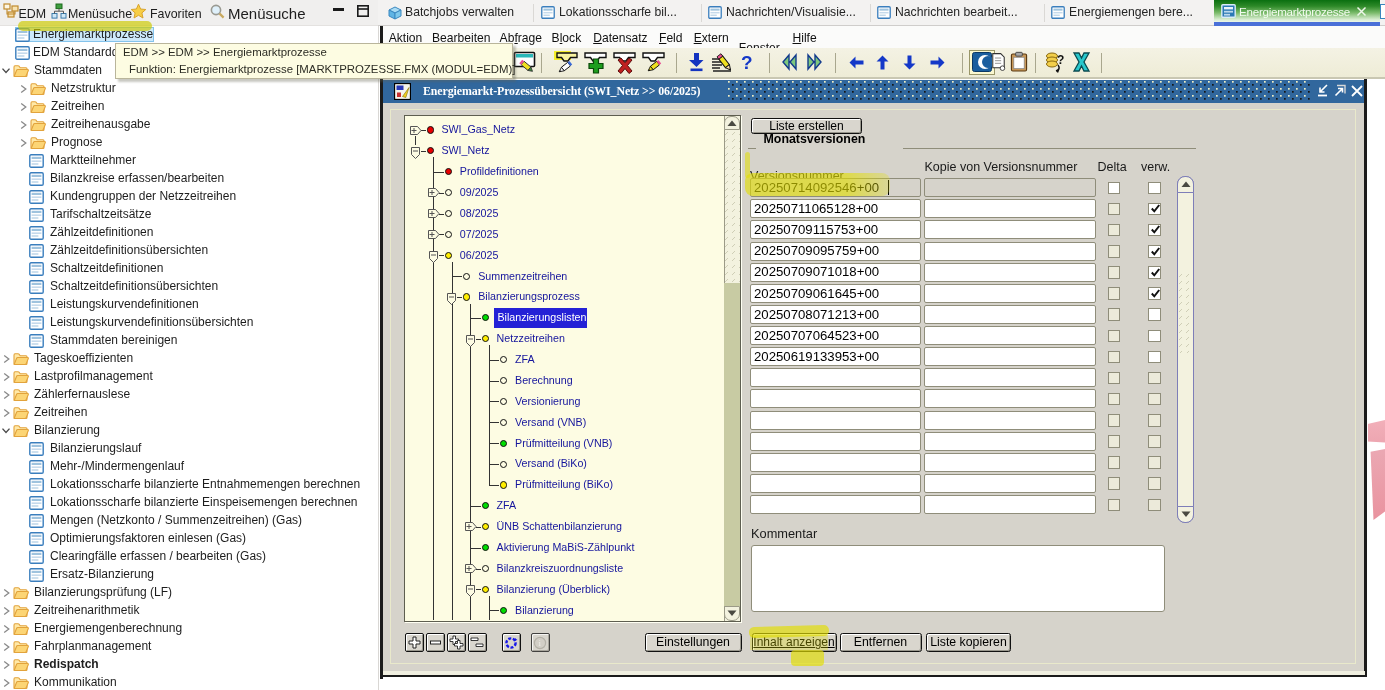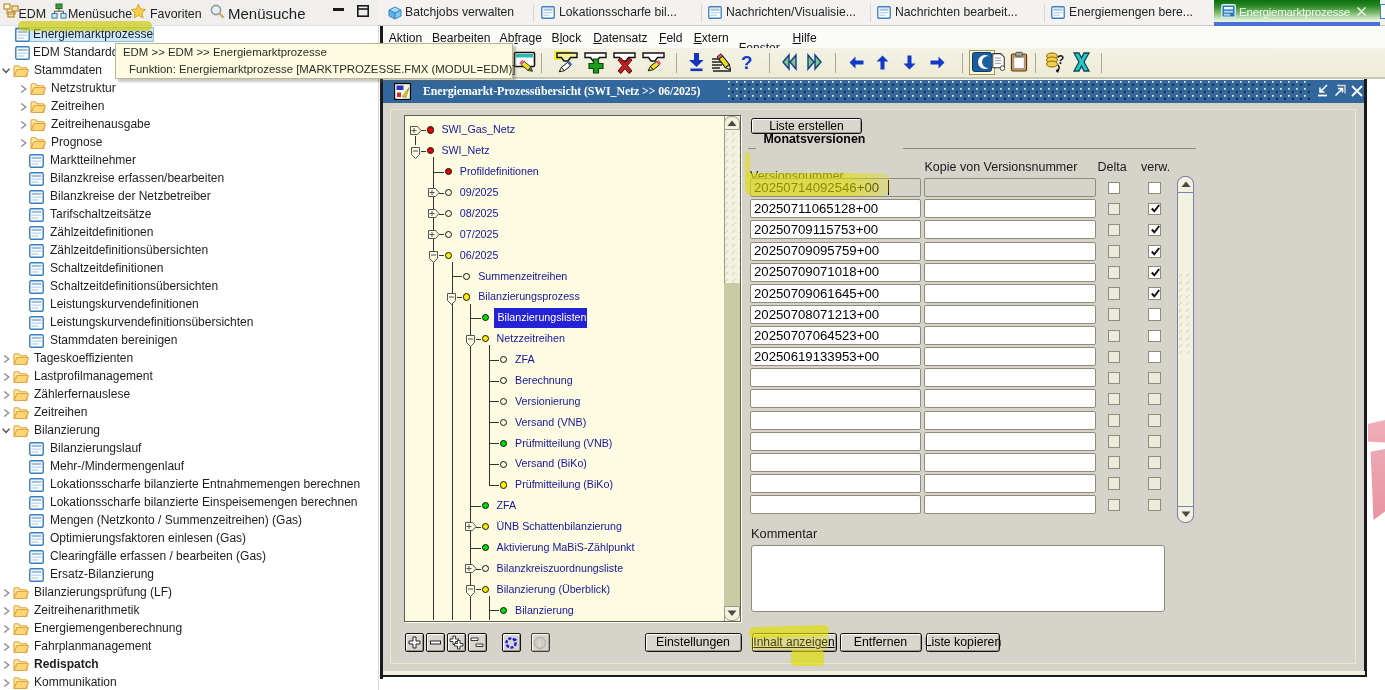--- a/index.html
+++ b/index.html
@@ -100,21 +100,21 @@
     <rect x="2.6" y="6.4" width="9.8" height="1.6" fill="#c6daeb"></rect>
     <rect x="2.6" y="9.2" width="6.8" height="1.6" fill="#c3d9ea"></rect>
   </svg>
 <div style="position:absolute;left:50px;top:170.3px;font-size:12.0px;color:#1d1d1d;font-weight:400;white-space:nowrap;line-height:17.4px;">Bilanzkreise erfassen/bearbeiten</div>
 <svg style="position:absolute;left:29px;top:189.9px" width="15" height="14" viewBox="0 0 15 14">
     <rect x="0.8" y="0.8" width="13.4" height="12.4" rx="1.2" fill="#fff" stroke="#3a7ebd" stroke-width="1.4"></rect>
     <rect x="2.6" y="2.8" width="9.8" height="2.2" fill="#9fc3de"></rect>
     <rect x="2.6" y="6.4" width="9.8" height="1.6" fill="#c6daeb"></rect>
     <rect x="2.6" y="9.2" width="6.8" height="1.6" fill="#c3d9ea"></rect>
   </svg>
-<div style="position:absolute;left:50px;top:188.3px;font-size:12.0px;color:#1d1d1d;font-weight:400;white-space:nowrap;line-height:17.4px;">Bilanzkreise der Netzbetreiber</div>
+<div style="position:absolute;left:50px;top:188.3px;font-size:12.0px;color:#1d1d1d;font-weight:400;white-space:nowrap;line-height:17.4px;">Kundengruppen der Netzzeitreihen</div>
 <svg style="position:absolute;left:29px;top:207.9px" width="15" height="14" viewBox="0 0 15 14">
     <rect x="0.8" y="0.8" width="13.4" height="12.4" rx="1.2" fill="#fff" stroke="#3a7ebd" stroke-width="1.4"></rect>
     <rect x="2.6" y="2.8" width="9.8" height="2.2" fill="#9fc3de"></rect>
     <rect x="2.6" y="6.4" width="9.8" height="1.6" fill="#c6daeb"></rect>
     <rect x="2.6" y="9.2" width="6.8" height="1.6" fill="#c3d9ea"></rect>
   </svg>
 <div style="position:absolute;left:50px;top:206.3px;font-size:12.0px;color:#1d1d1d;font-weight:400;white-space:nowrap;line-height:17.4px;">Tarifschaltzeitsätze</div>
 <svg style="position:absolute;left:29px;top:225.9px" width="15" height="14" viewBox="0 0 15 14">
     <rect x="0.8" y="0.8" width="13.4" height="12.4" rx="1.2" fill="#fff" stroke="#3a7ebd" stroke-width="1.4"></rect>
     <rect x="2.6" y="2.8" width="9.8" height="2.2" fill="#9fc3de"></rect>
@@ -685,21 +685,21 @@
   </svg>
 <div style="position:absolute;left:530.5px;top:633px;width:19px;height:19px;background:#d9d6ce;border:1px solid #111;box-shadow:inset 1px 1px 0 #fff,inset -1px -1px 0 #98968c;border-radius:2px"></div>
 <svg class="a" style="left:533.0px;top:635.5px" width="14" height="14" viewBox="0 0 14 14">
     <circle cx="7" cy="7" r="5.6" fill="#d0cdc5" stroke="#a9a69c" stroke-width="1.2"></circle>
     <text x="5.6" y="10.4" font-size="9" fill="#f6f5f0" font-family="Liberation Serif">i</text>
   </svg>
 <div style="position:absolute;left:530.5px;top:633px;width:19px;height:19px;background:rgba(214,211,203,0.25);border-radius:2px"></div>
 <div style="position:absolute;left:644.5px;top:633px;width:97px;height:18.5px;background:#d9d6ce;border:1px solid #111;box-shadow:inset 1px 1px 0 #fff,inset -1px -1px 0 #98968c;border-radius:2.5px;display:flex;align-items:center;justify-content:center;font-size:12.3px;color:#000;white-space:nowrap">Einstellungen</div>
 <div style="position:absolute;left:751.5px;top:633px;width:85px;height:18.5px;background:#d9d6ce;border:1px solid #111;box-shadow:inset 1px 1px 0 #fff,inset -1px -1px 0 #98968c;border-radius:2.5px;display:flex;align-items:center;justify-content:center;font-size:12.0px;color:#000;text-decoration:underline;white-space:nowrap">Inhalt anzeigen</div>
 <div style="position:absolute;left:839.5px;top:633px;width:82px;height:18.5px;background:#d9d6ce;border:1px solid #111;box-shadow:inset 1px 1px 0 #fff,inset -1px -1px 0 #98968c;border-radius:2.5px;display:flex;align-items:center;justify-content:center;font-size:12.3px;color:#000;white-space:nowrap">Entfernen</div>
-<div style="position:absolute;left:926px;top:633px;width:74px;height:18.5px;background:#d9d6ce;border:1px solid #111;box-shadow:inset 1px 1px 0 #fff,inset -1px -1px 0 #98968c;border-radius:2.5px;display:flex;align-items:center;justify-content:center;font-size:12.3px;color:#000;white-space:nowrap">Liste kopieren</div>
+<div style="position:absolute;left:926px;top:633px;width:85px;height:18.5px;background:#d9d6ce;border:1px solid #111;box-shadow:inset 1px 1px 0 #fff,inset -1px -1px 0 #98968c;border-radius:2.5px;display:flex;align-items:center;justify-content:center;font-size:12.3px;color:#000;white-space:nowrap">Liste kopieren</div>
 <div style="position:absolute;left:751px;top:117.5px;width:111px;height:16px;background:#d9d6ce;border:1px solid #111;box-shadow:inset 1px 1px 0 #fff,inset -1px -1px 0 #98968c;border-radius:2.5px;display:flex;align-items:center;justify-content:center;font-size:12.1px;color:#000;white-space:nowrap">Liste erstellen</div>
 <div style="position:absolute;left:747.5px;top:148px;width:8px;height:1px;background:#8f8d7a"></div>
 <div style="position:absolute;left:903px;top:148px;width:293px;height:1px;background:#8f8d7a"></div>
 <div style="position:absolute;left:763.5px;top:130px;font-size:12.4px;color:#000;font-weight:700;white-space:nowrap;line-height:18.0px;">Monatsversionen</div>
 <div style="position:absolute;left:750px;top:157.5px;font-size:12.5px;color:#1a1a1a;font-weight:400;white-space:nowrap;line-height:18.1px;margin-top:9px;">Versionsnummer</div>
 <div style="position:absolute;left:924.5px;top:157.5px;font-size:12.5px;color:#1a1a1a;font-weight:400;white-space:nowrap;line-height:18.1px;">Kopie von Versionsnummer</div>
 <div style="position:absolute;left:1097.5px;top:157.5px;font-size:12.5px;color:#1a1a1a;font-weight:400;white-space:nowrap;line-height:18.1px;">Delta</div>
 <div style="position:absolute;left:1141px;top:157.5px;font-size:12.5px;color:#1a1a1a;font-weight:400;white-space:nowrap;line-height:18.1px;">verw.</div>
 <div style="position:absolute;left:750px;top:178.2px;width:171px;height:19px;background:#d6d3cb;border:1px solid #8f8d7a;border-radius:2px"></div>
 <div style="position:absolute;left:924px;top:178.2px;width:172px;height:19px;background:#d6d3cb;border:1px solid #8f8d7a;border-radius:2px"></div>

